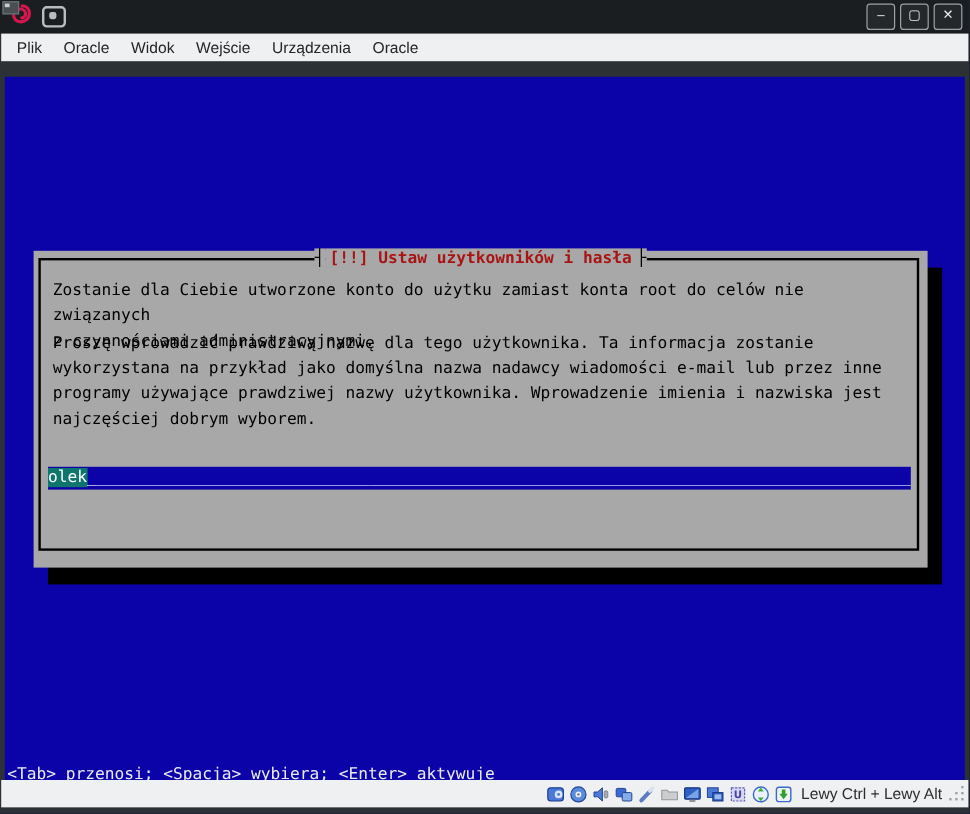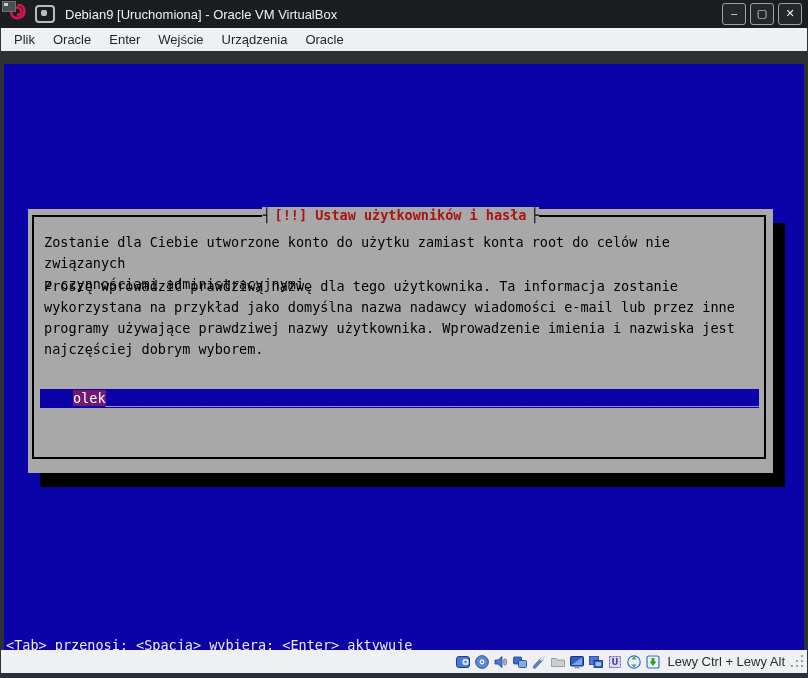--- a/index.html
+++ b/index.html
@@ -35,21 +35,21 @@
   .dialog-title{position:absolute;top:-2px;left:0;right:0;text-align:center;line-height:17px;
                 font-size:13.5px;white-space:pre;}
   .dialog-title .junction{color:#000;background:#a8a8a8;}
   .dialog-title .ttl{color:#a81414;background:#a8a8a8;padding:0 4px;font-weight:bold;}
   .dlg-par{position:absolute;left:16px;right:14px;font-size:13.5px;line-height:21px;white-space:pre-line;}
   .p1{top:23px;}
   .p2{top:67px;}
   .field-label{position:absolute;left:16px;top:151px;font-size:13.5px;line-height:21px;}
   .text-input{position:absolute;left:12px;right:14px;top:180px;height:19px;background:#0b03a8;
               font-size:13.5px;line-height:19px;white-space:pre;overflow:hidden;}
-  .typed{color:#ffffff;background:#701a75;margin-left:33px;}
+  .typed{color:#ffffff;background:#0f766e;}
   .caret{color:#ffffff;}
   .fill{color:#e4e4ff;}
   .btn-row{position:absolute;left:0;right:0;top:214px;height:21px;font-size:13.5px;line-height:21px;}
   .btn-back{position:absolute;left:50px;}
   .btn-next{position:absolute;right:46px;}
   
   .statusbar{position:absolute;left:1px;top:650px;width:806px;height:23px;background:#eff0f1;
              display:flex;align-items:center;justify-content:flex-end;}
   .status-icons{display:flex;align-items:center;gap:3px;}
   .status-icons svg{display:block;}
@@ -70,32 +70,31 @@
     <span class="app-icons">
       <span>
         <svg width="22" height="22" viewBox="0 0 20 20">
           <path d="M10.5,3.6 C13.8,3.6 15.9,6.1 15.9,9.3 C15.9,13.3 12.5,15.6 9.4,15.6 C6.1,15.6 3.9,13.2 3.9,10.6 C3.9,7.6 6.4,5.9 8.9,5.9 C11.4,5.9 13,7.5 13,9.5 C13,11.4 11.6,12.6 10.1,12.6" fill="none" stroke="#d6174f" stroke-width="2.4" stroke-linecap="round"></path>
         </svg>
       </span>
       <span class="vmstate-icon">
           <i></i>
         </span>
     </span>
-    <span class="title-text">Debian9 [Uruchomiona] - Oracle VM VirtualBox</span>
     <span class="win-controls">
       <span class="win-btn">–</span>
       <span class="win-btn">▢</span>
       <span class="win-btn">✕</span>
     </span>
   </div>
 
   <div class="menubar">
     <span class="menu-item">Plik</span>
     <span class="menu-item">Oracle</span>
-    <span class="menu-item">Enter</span>
+    <span class="menu-item">Widok</span>
     <span class="menu-item">Wejście</span>
     <span class="menu-item">Urządzenia</span>
     <span class="menu-item">Oracle</span>
   </div>
 
   <div class="vm-screen">
 
     <div class="dialog">
       <div class="dialog-border"></div>
       <div class="dialog-title"><span class="junction">┤</span><span class="ttl">[!!] Ustaw użytkowników i hasła</span><span class="junction">├</span></div>

